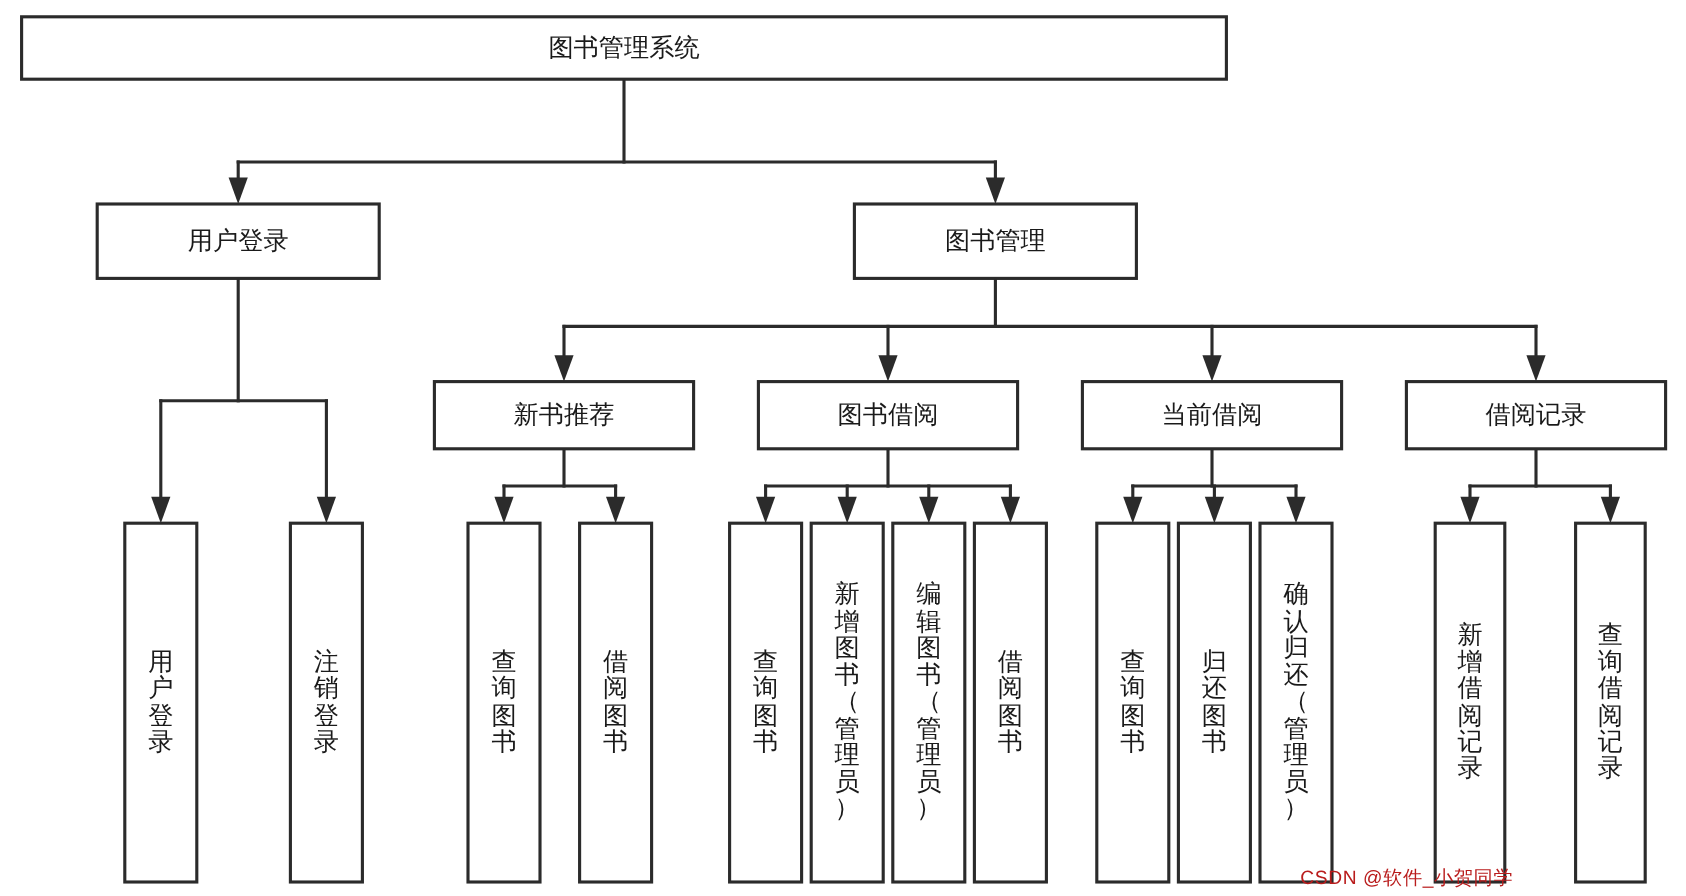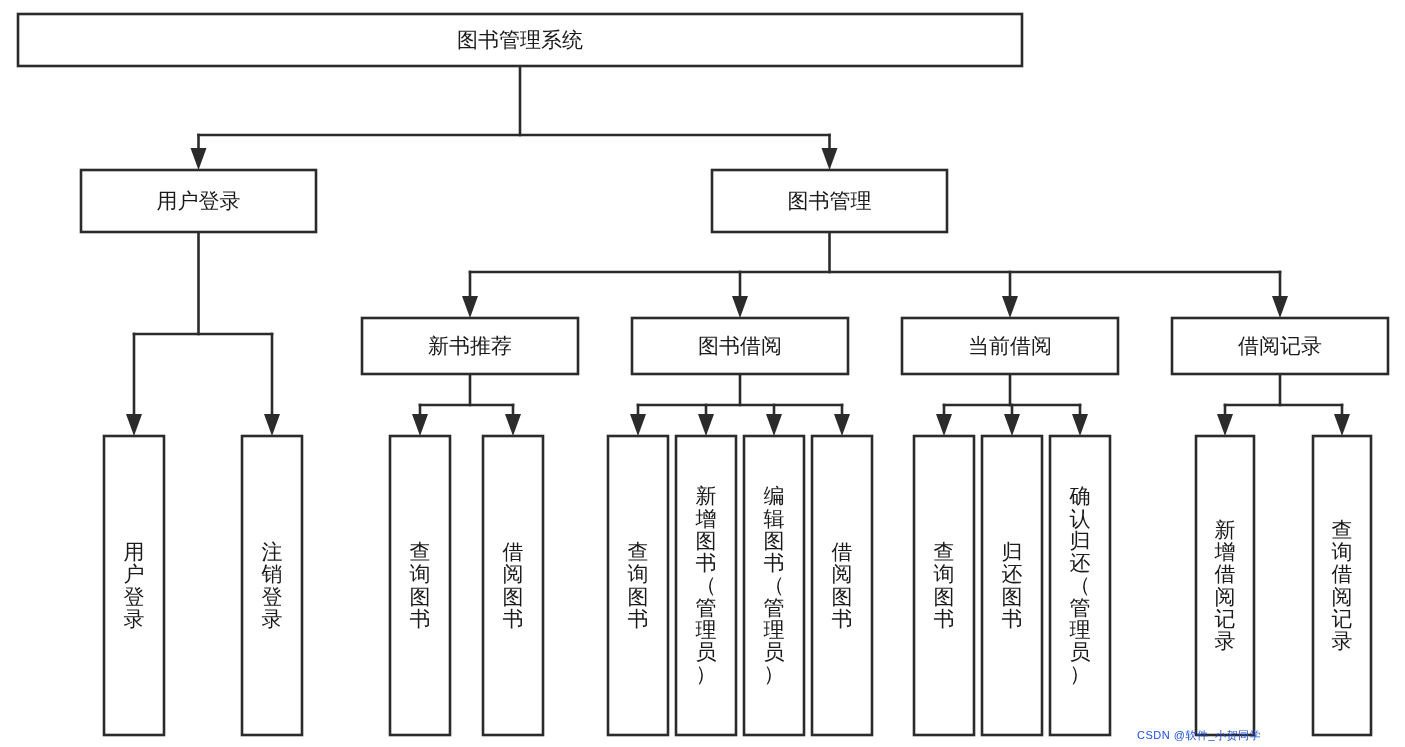--- a/index.html
+++ b/index.html
@@ -45,22 +45,22 @@
     font-size: 21px;
     fill: #1a1a1a;
     text-anchor: middle;
     dominant-baseline: middle;
   }
   .watermark {
     position: absolute;
     right: 6px;
     bottom: 4px;
     font-family: "Liberation Sans", "DejaVu Sans", sans-serif;
-    font-size: 11px;
-    color: #1d4ed8;
+    font-size: 16px;
+    color: #b91c1c;
     letter-spacing: 0.5px;
     white-space: nowrap;
     pointer-events: none;
   }
   .vtext-wrap {
     position: absolute;
     display: flex;
     flex-direction: column;
     align-items: center;
     justify-content: center;

